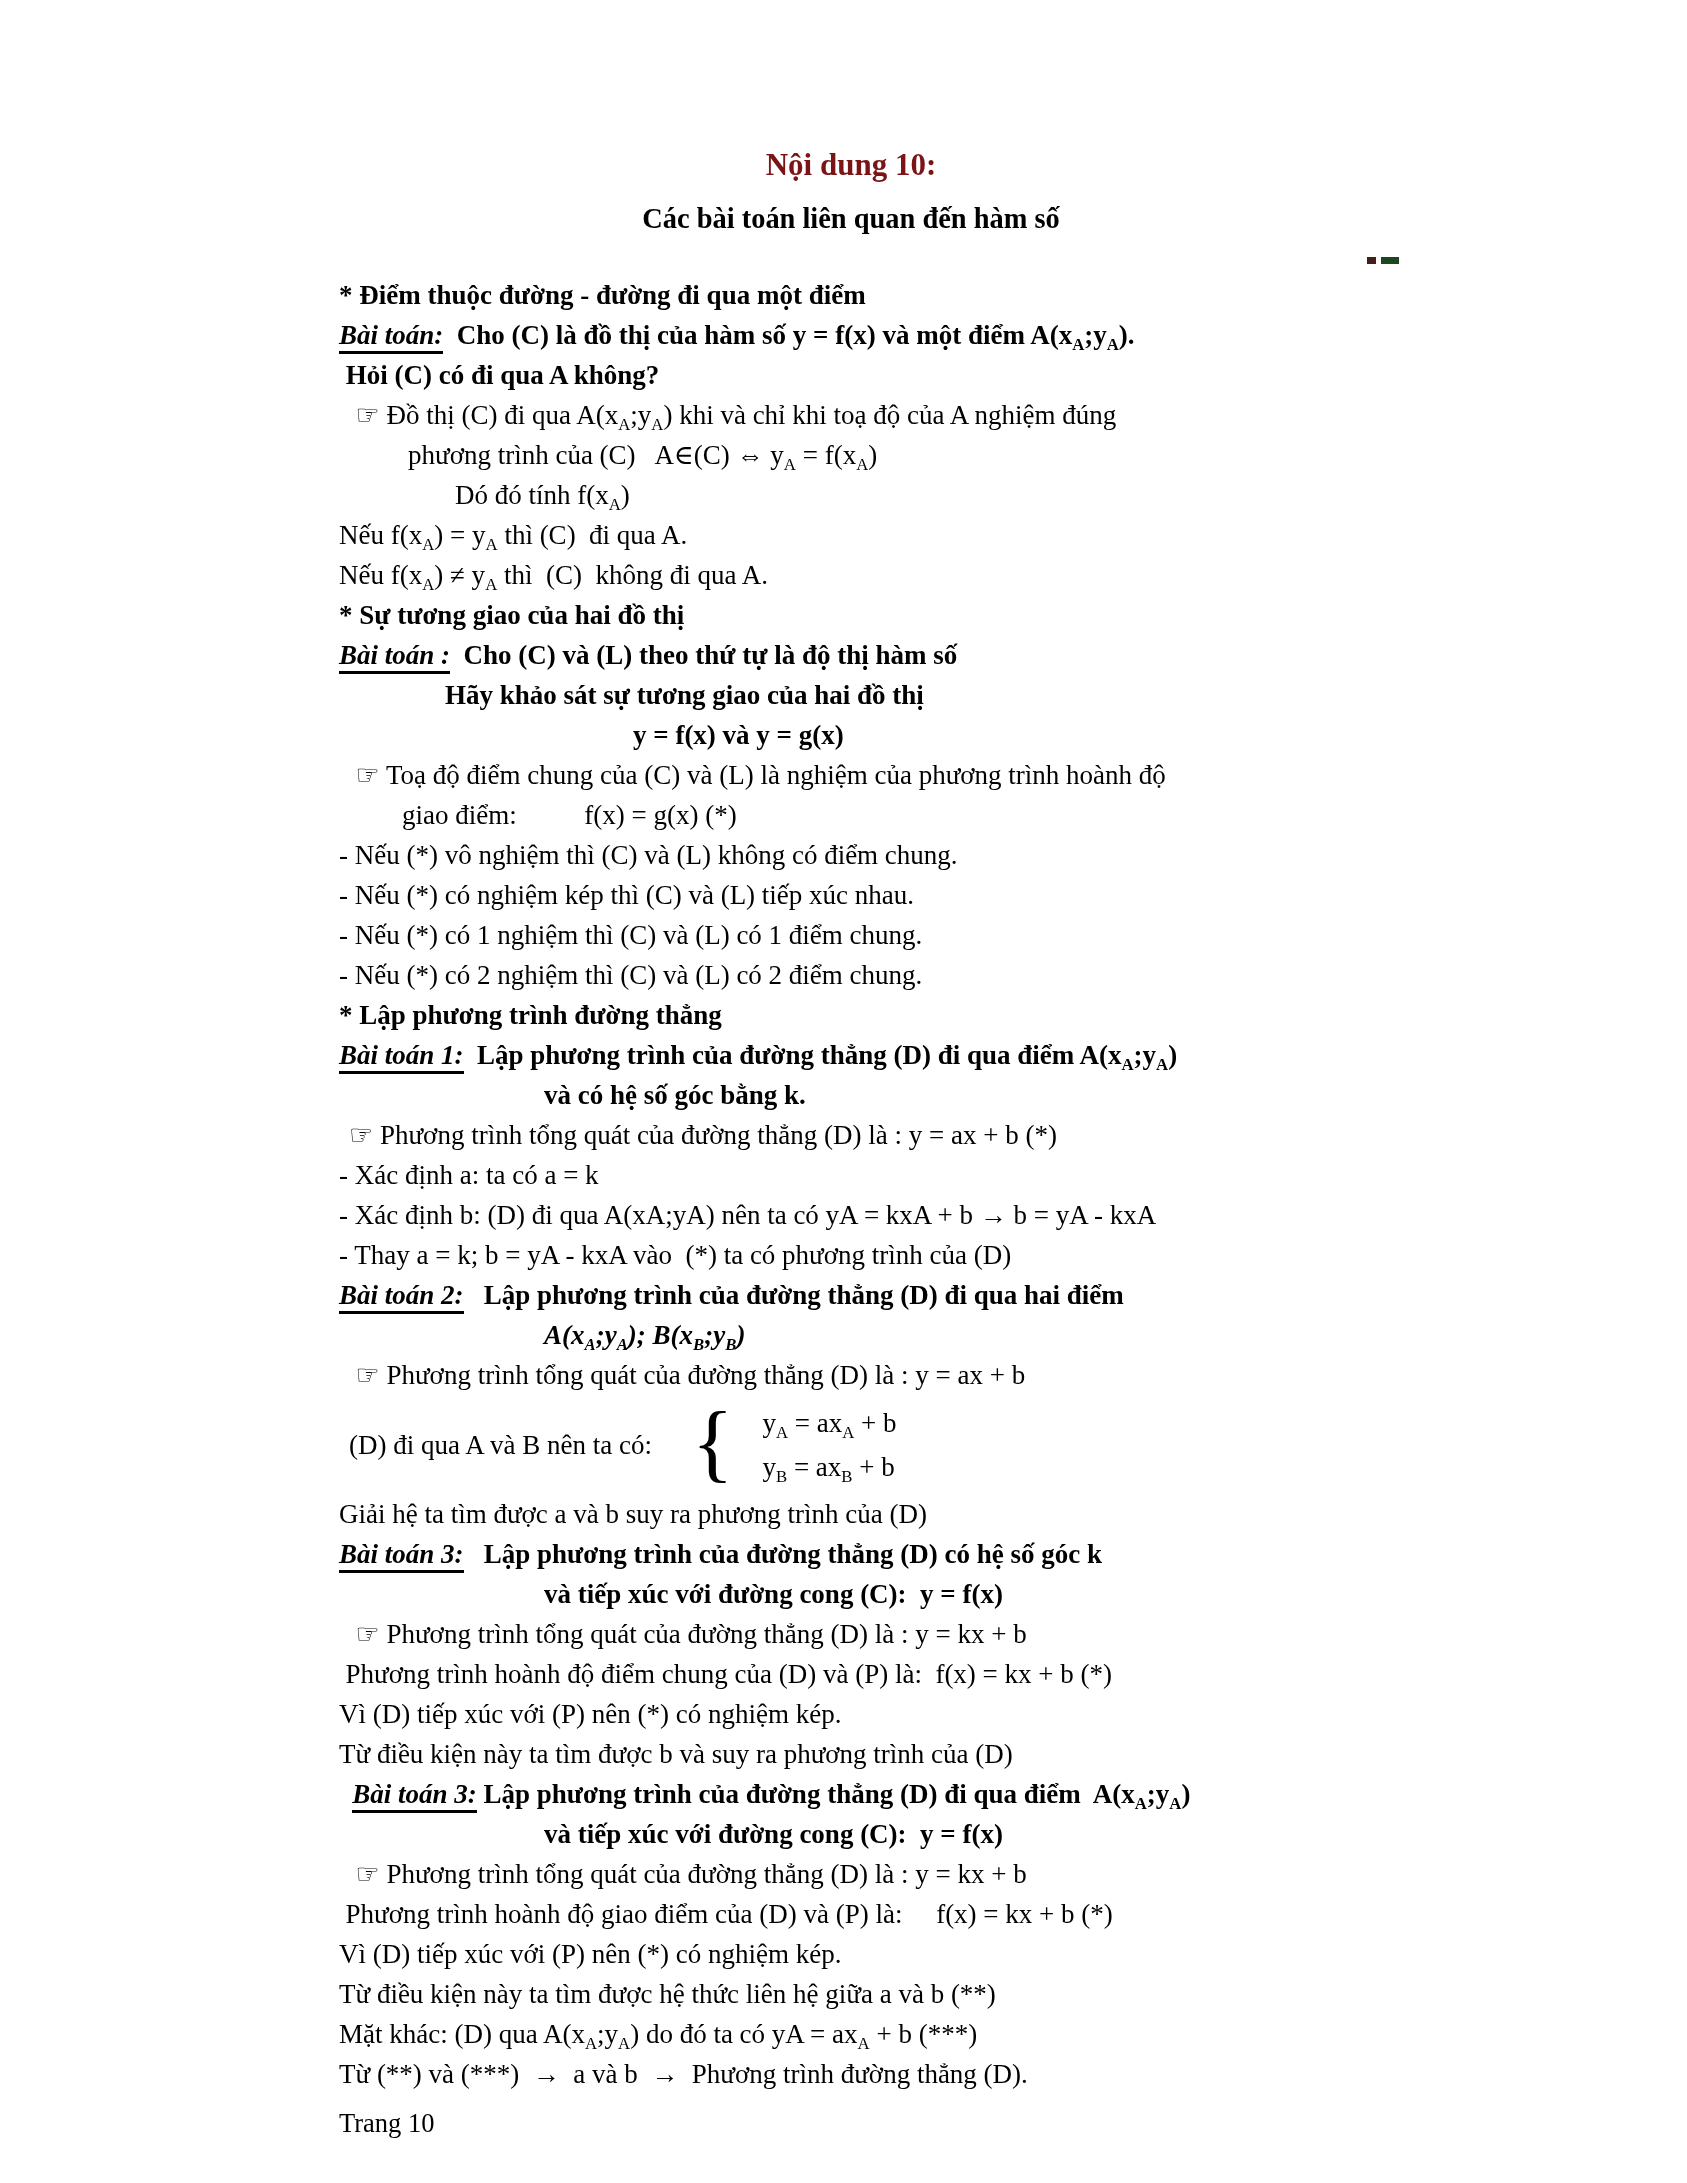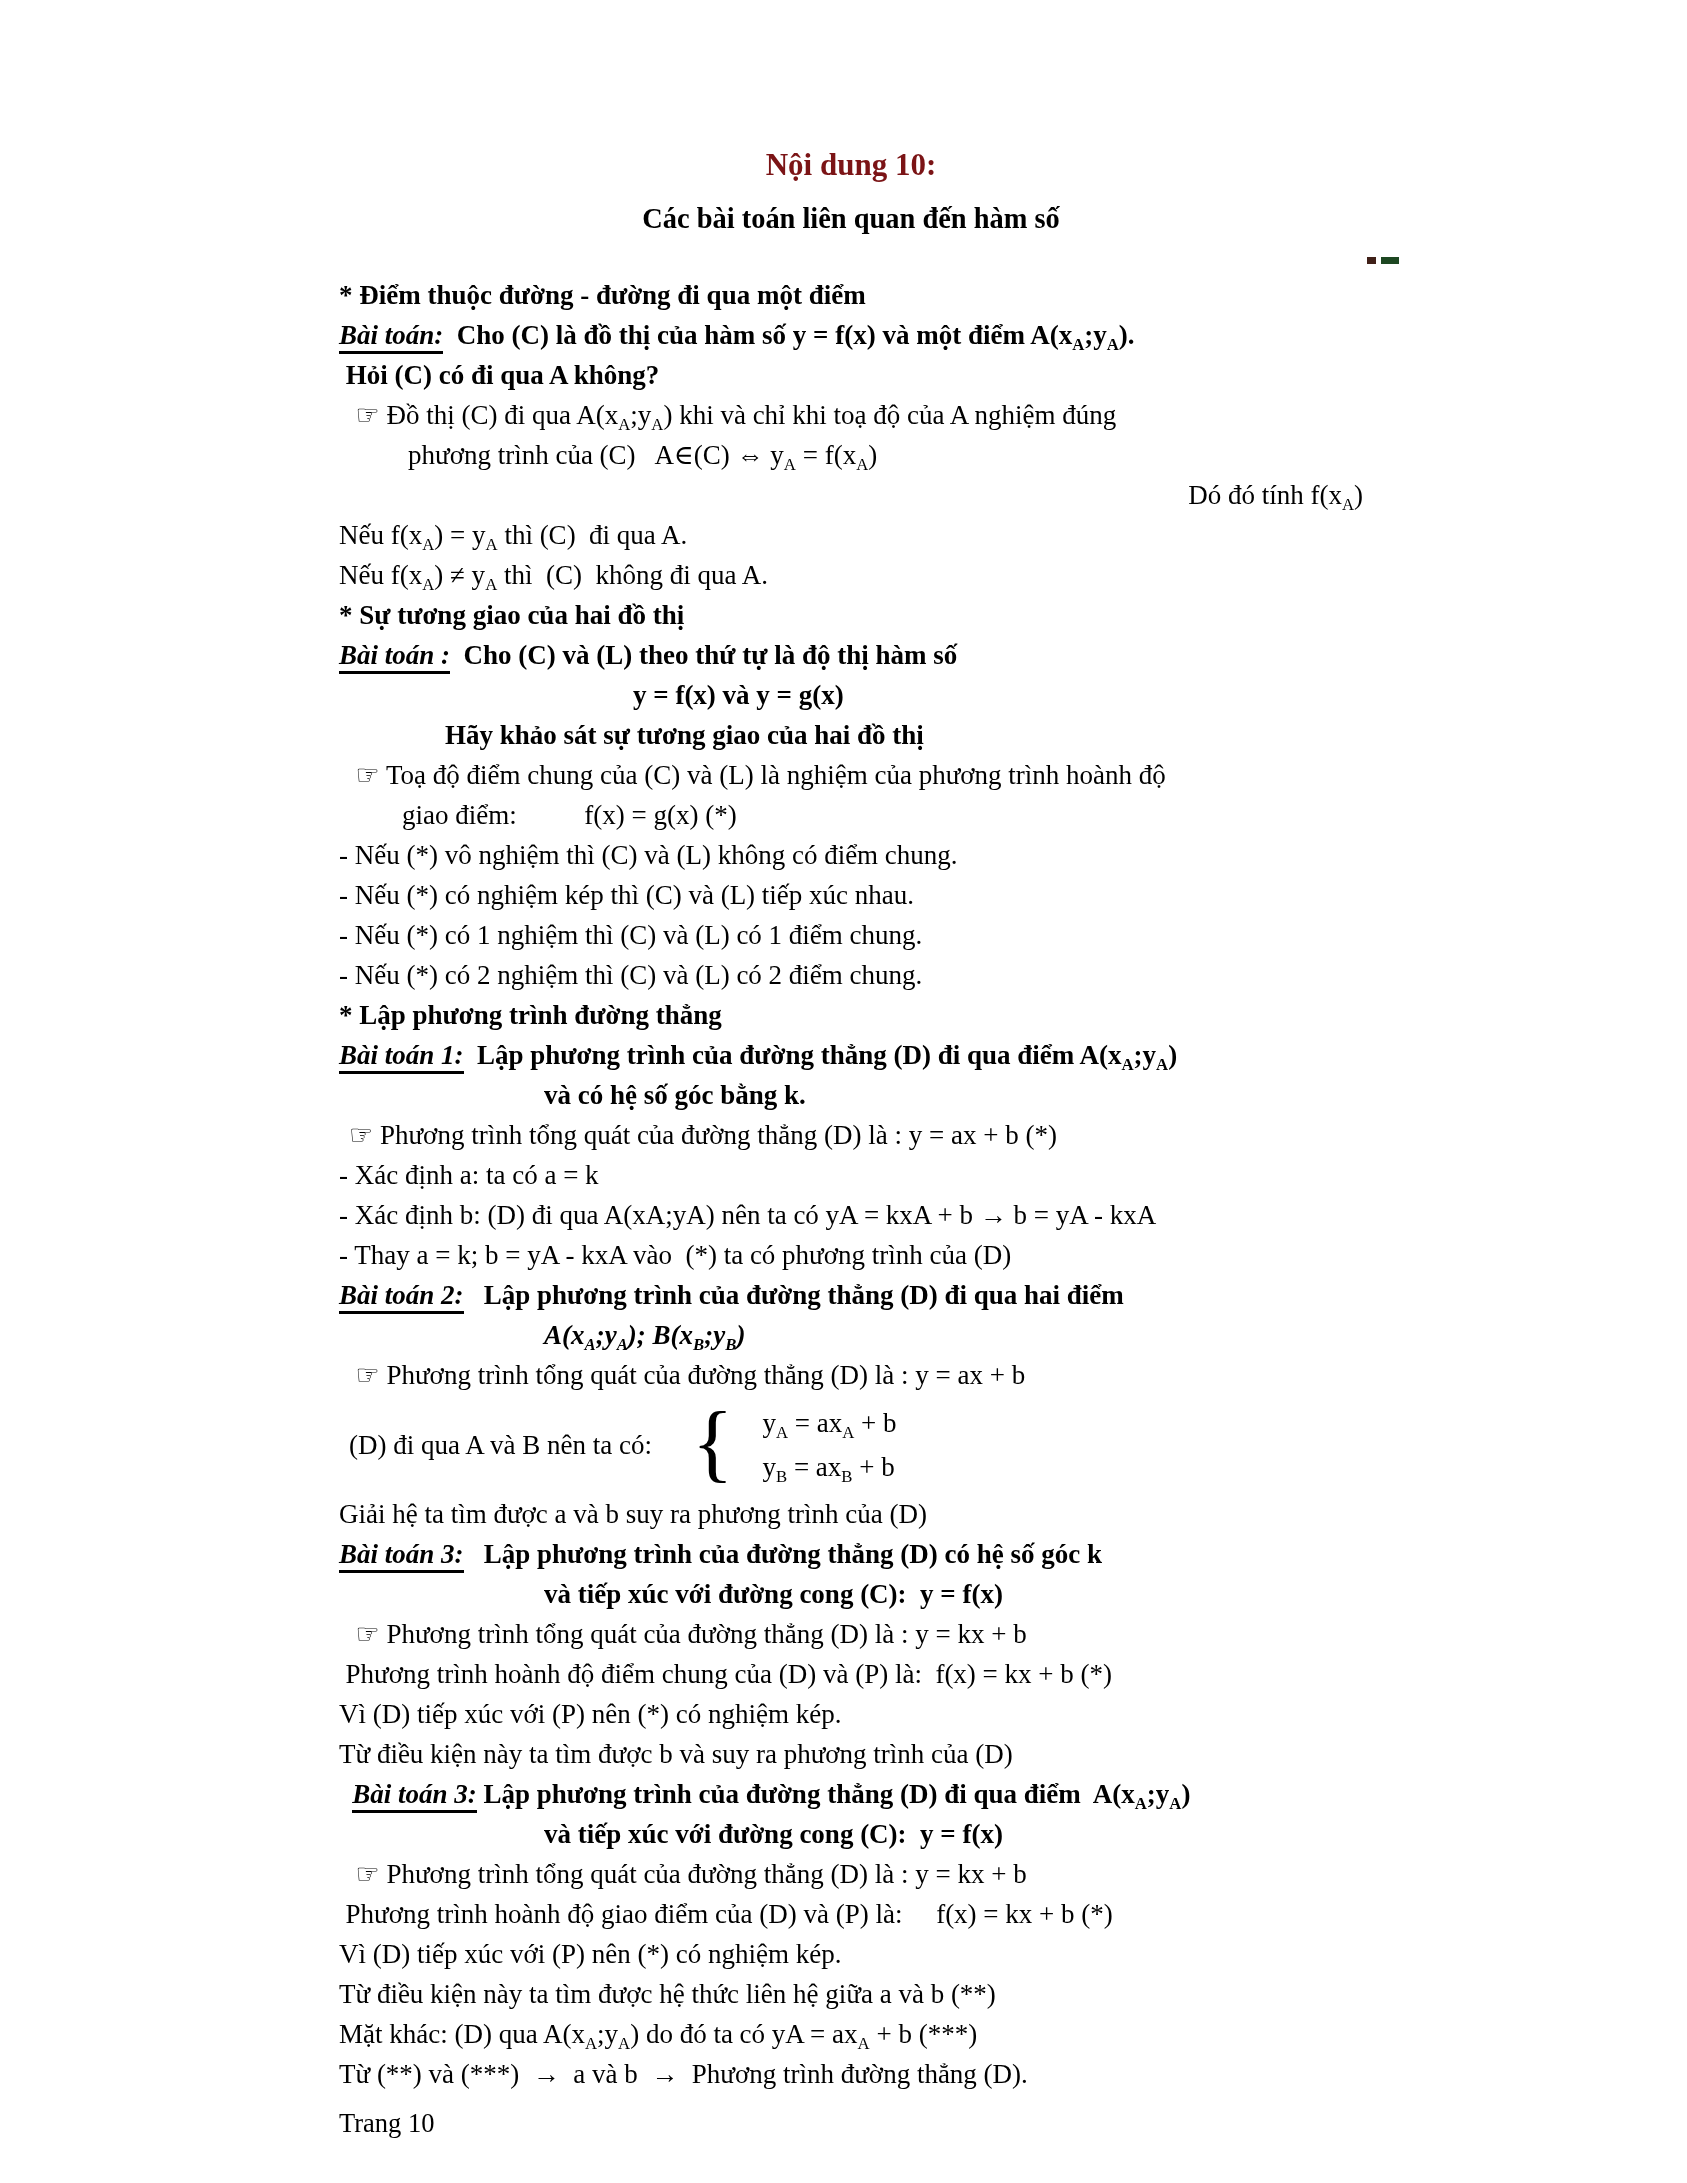--- a/index.html
+++ b/index.html
@@ -86,27 +86,27 @@
     <h1 class="title" style="color: rgb(123, 20, 22);">Nội dung 10:</h1>
     <h2 class="subtitle">Các bài toán liên quan đến hàm số</h2>
   </div>
 
   <div class="content inner" id="lines">
       <div class="line b">* Điểm thuộc đường - đường đi qua một điểm</div>
       <div class="line b"><span class="label">Bài toán:</span>  Cho (C) là đồ thị của hàm số y = f(x) và một điểm A(x<sub>A</sub>;y<sub>A</sub>).</div>
       <div class="line b"> Hỏi (C) có đi qua A không?</div>
       <div class="line" style="padding-left: 16.5px;"><span class="pointer">☞</span> Đồ thị (C) đi qua A(x<sub>A</sub>;y<sub>A</sub>) khi và chỉ khi toạ độ của A nghiệm đúng</div>
       <div class="line" style="padding-left: 69px;">phương trình của (C)   A∈(C) ⇔ y<sub>A</sub> = f(x<sub>A</sub>)</div>
-      <div class="line" style="padding-left: 116px; text-align: right;">Dó đó tính f(x<sub>A</sub>)</div>
+      <div class="line" style="padding-left: 116px;">Dó đó tính f(x<sub>A</sub>)</div>
       <div class="line">Nếu f(x<sub>A</sub>) = y<sub>A</sub> thì (C)  đi qua A.</div>
       <div class="line">Nếu f(x<sub>A</sub>) ≠ y<sub>A</sub> thì  (C)  không đi qua A.</div>
       <div class="line b">* Sự tương giao của hai đồ thị</div>
       <div class="line b"><span class="label">Bài toán :</span>  Cho (C) và (L) theo thứ tự là độ thị hàm số</div>
+      <div class="line b" style="padding-left: 106px;">Hãy khảo sát sự tương giao của hai đồ thị</div>
       <div class="line b" style="padding-left: 294px;">y = f(x) và y = g(x)</div>
-      <div class="line b" style="padding-left: 106px;">Hãy khảo sát sự tương giao của hai đồ thị</div>
       <div class="line" style="padding-left: 16.5px;"><span class="pointer">☞</span> Toạ độ điểm chung của (C) và (L) là nghiệm của phương trình hoành độ</div>
       <div class="line" style="padding-left: 63px;">giao điểm:          f(x) = g(x) (*)</div>
       <div class="line">- Nếu (*) vô nghiệm thì (C) và (L) không có điểm chung.</div>
       <div class="line">- Nếu (*) có nghiệm kép thì (C) và (L) tiếp xúc nhau.</div>
       <div class="line">- Nếu (*) có 1 nghiệm thì (C) và (L) có 1 điểm chung.</div>
       <div class="line">- Nếu (*) có 2 nghiệm thì (C) và (L) có 2 điểm chung.</div>
       <div class="line b">* Lập phương trình đường thẳng</div>
       <div class="line b"><span class="label">Bài toán 1:</span>  Lập phương trình của đường thẳng (D) đi qua điểm A(x<sub>A</sub>;y<sub>A</sub>)</div>
       <div class="line b" style="padding-left: 205px;">và có hệ số góc bằng k.</div>
       <div class="line" style="padding-left: 10px;"><span class="pointer">☞</span> Phương trình tổng quát của đường thẳng (D) là : y = ax + b (*)</div>

